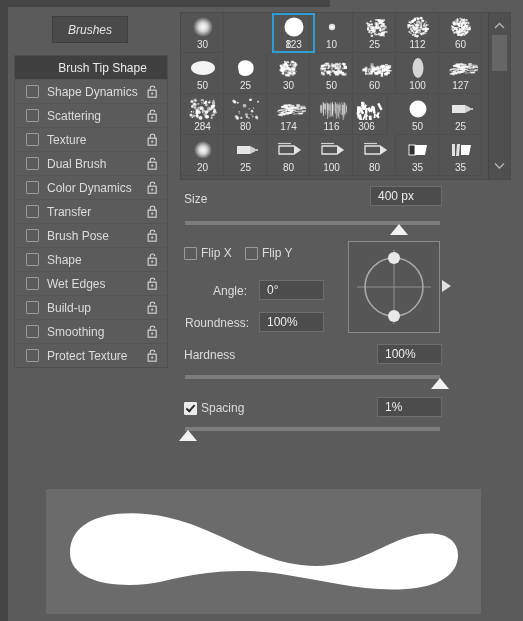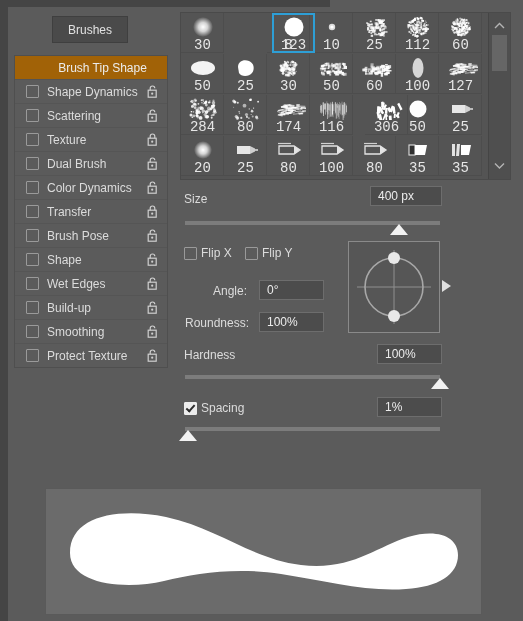--- a/index.html
+++ b/index.html
@@ -15,30 +15,30 @@
   
   .left-gutter{position:absolute;left:0;top:0;width:8px;height:621px;background:#454545;}
   .top-strip{position:absolute;left:0;top:0;width:330px;height:7px;background:#454545;}
   .top-strip2{position:absolute;left:330px;top:0;width:193px;height:5px;background:#5b5b5b;}
 
   
   .brushes-tab{
     position:absolute;left:52px;top:16px;width:74px;height:25px;
     background:#4a4a4a;border:1px solid #3f3f3f;
     display:flex;align-items:center;justify-content:center;
-    font-size:12px;color:#e2e2e2;cursor:pointer;
+    font-size:12px;color:#e2e2e2;cursor:pointer;font-style:italic;
   }
 
   
   .opt-panel{
     position:absolute;left:14px;top:55px;width:152px;
     border:1px solid #4f4f4f;background:#5b5b5b;
   }
   .opt-header{
-    height:23px;background:#a16207;
+    height:23px;background:#404040;
     display:flex;align-items:center;justify-content:center;
     font-size:12px;color:#ececec;border-bottom:1px solid #545454;
     cursor:pointer;
     padding-left:23px;
   }
   .opt-row{
     height:23px;display:flex;align-items:center;
     border-bottom:1px solid #555;position:relative;cursor:pointer;
   }
   .opt-row:last-child{border-bottom:none;}
@@ -59,21 +59,21 @@
     position:absolute;width:43px;height:40px;
     border-right:1px solid #4d4d4d;border-bottom:1px solid #4d4d4d;
     box-sizing:border-box;cursor:pointer;
   }
   .cell .thumb{
     position:absolute;left:0;top:1px;width:43px;height:25px;
     display:flex;align-items:center;justify-content:center;
   }
   .cell .num{
     position:absolute;left:0;bottom:1px;width:43px;text-align:center;
-    font-size:14px;color:#e6e6e6;line-height:12px;font-family:Liberation Mono, monospace;
+    font-size:10px;color:#e6e6e6;line-height:12px;
   }
   .cell.sel{outline:2px solid #2e9fd6;outline-offset:-2px;z-index:3;}
 
   
   .sb{position:absolute;right:0;top:0;width:21px;height:166px;background:#4f4f4f;border-left:1px solid #454545;}
   .sb .arrow{position:absolute;left:0;width:21px;height:16px;display:flex;align-items:center;justify-content:center;cursor:pointer;}
   .sb .up{top:4px;} .sb .dn{bottom:6px;}
   .sb .thumb{position:absolute;left:3px;top:22px;width:15px;height:36px;background:#666;cursor:pointer;}
 
   
@@ -1236,21 +1236,21 @@
               <rect x="27.7" y="7.0" width="0.8" height="15.4" fill="#fff" opacity="0.68"></rect>
               <rect x="28.5" y="4.6" width="0.8" height="15.2" fill="#fff" opacity="0.50"></rect>
               <rect x="28.9" y="4.1" width="0.8" height="11.7" fill="#fff" opacity="0.64"></rect>
               <rect x="29.1" y="5.7" width="0.8" height="11.9" fill="#fff" opacity="0.35"></rect>
               <rect x="30.4" y="5.5" width="0.8" height="11.2" fill="#fff" opacity="0.48"></rect>
               <rect x="31.2" y="7.5" width="0.8" height="6.8" fill="#fff" opacity="0.71"></rect>
             </svg>
           </div>
           <div class="num">116</div>
         </div>
-        <div class="cell" style="left: 184px; top: 82px;">
+        <div class="cell" style="left: 164px; top: 82px;">
           <div class="thumb">
             <svg width="34" height="22" viewBox="0 0 34 22">
               <rect x="13.1" y="4.2" width="1.8" height="7.4" fill="#fff" transform="rotate(14.7 13.1 4.2)"></rect>
               <rect x="15.2" y="9.8" width="2.4" height="5.8" fill="#fff" transform="rotate(2.6 15.2 9.8)"></rect>
               <rect x="8.9" y="10.9" width="1.8" height="6.3" fill="#fff" transform="rotate(-31.3 8.9 10.9)"></rect>
               <rect x="11.4" y="4.8" width="2.4" height="4.4" fill="#fff" transform="rotate(3.9 11.4 4.8)"></rect>
               <rect x="17.0" y="10.3" width="2.9" height="4.7" fill="#fff" transform="rotate(-28.9 17.0 10.3)"></rect>
               <rect x="7.2" y="8.2" width="2.4" height="7.5" fill="#fff" transform="rotate(2.6 7.2 8.2)"></rect>
               <rect x="18.7" y="17.8" width="2.8" height="6.6" fill="#fff" transform="rotate(-5.0 18.7 17.8)"></rect>
               <rect x="6.6" y="14.3" width="1.9" height="6.2" fill="#fff" transform="rotate(-10.1 6.6 14.3)"></rect>

